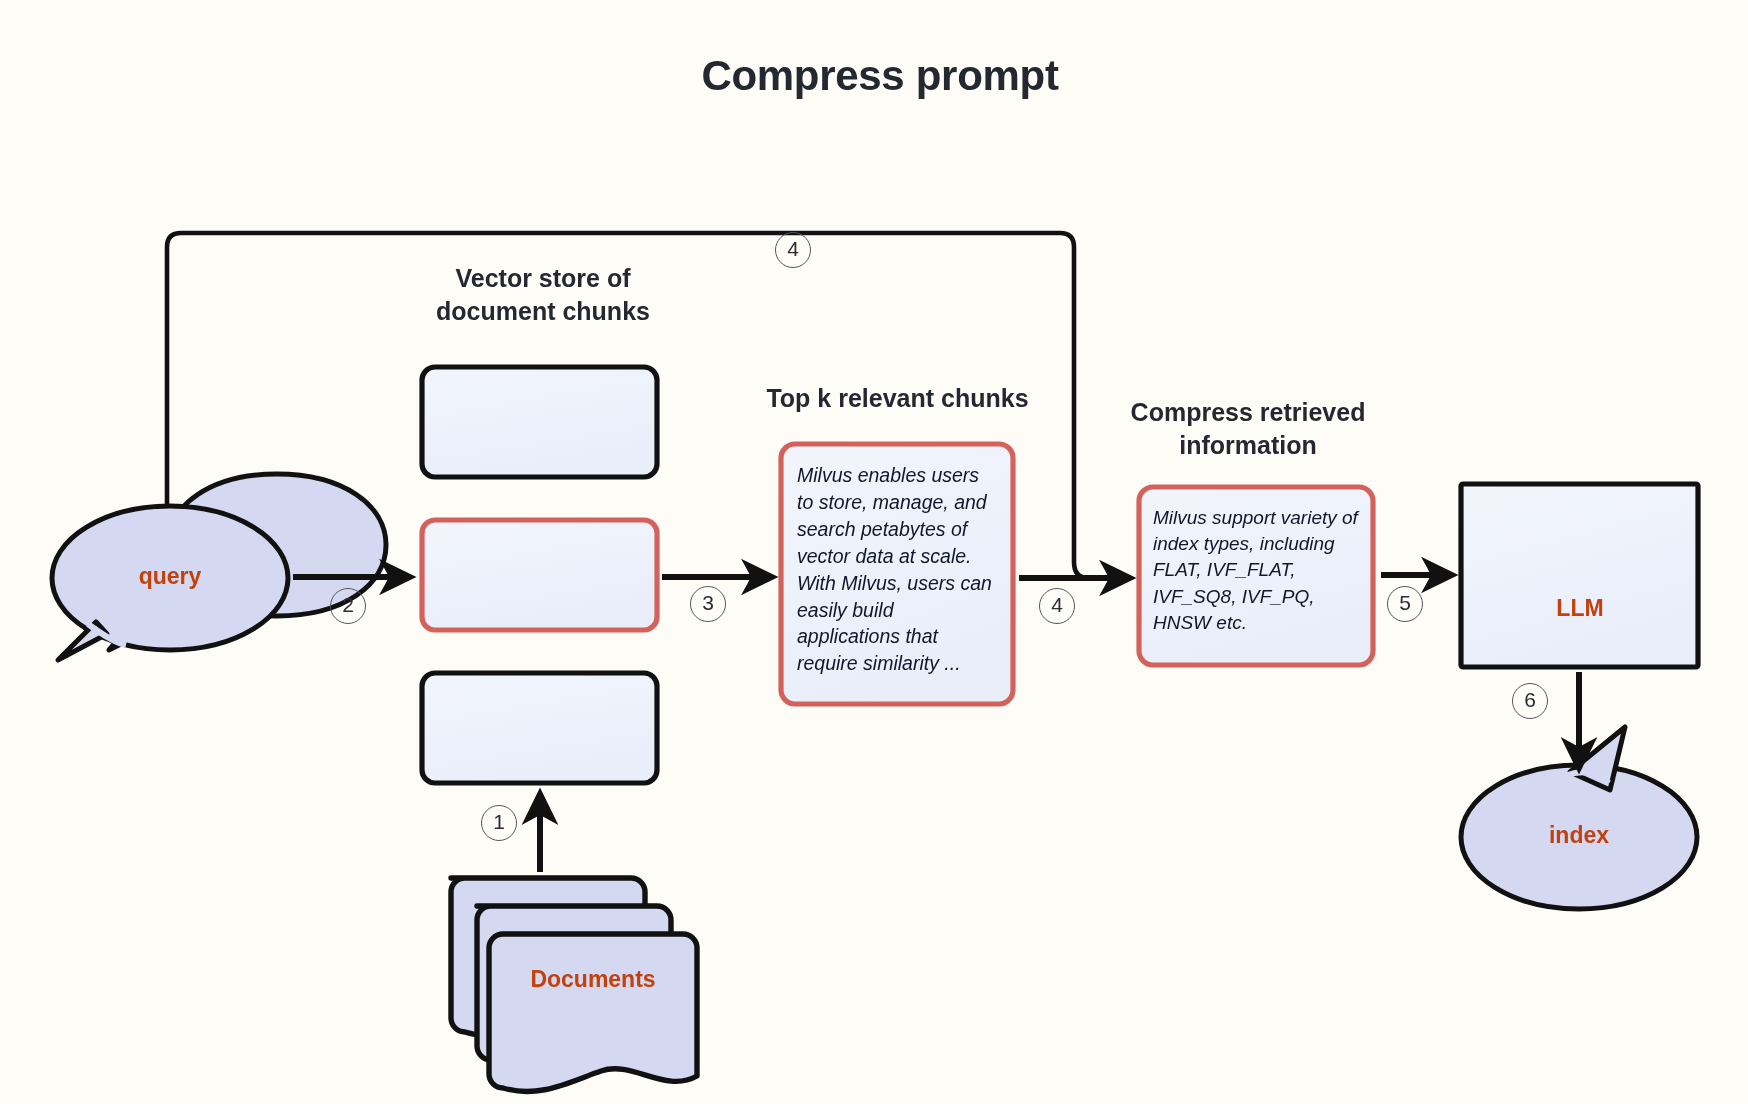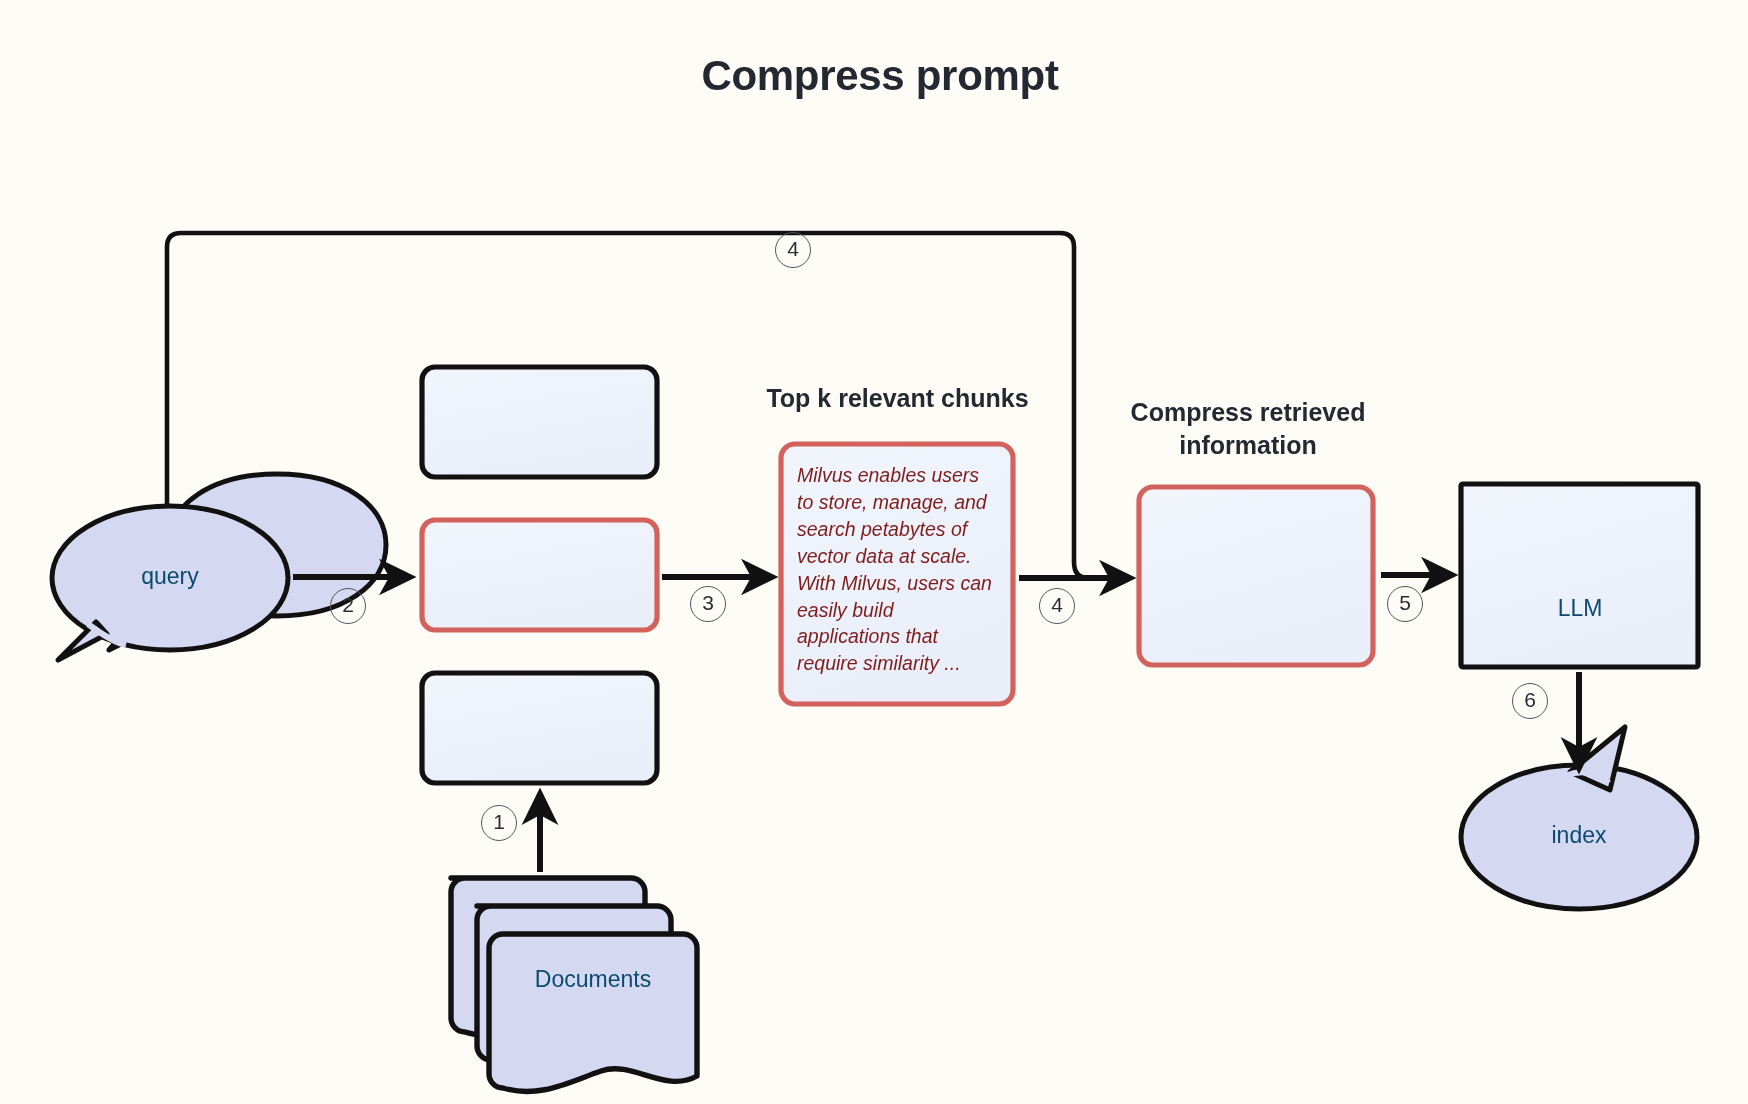--- a/index.html
+++ b/index.html
@@ -36,30 +36,30 @@
     letter-spacing: -0.3px;
   }
   .heading {
     font-size: 25px;
     font-weight: bold;
     text-align: center;
     line-height: 1.33;
   }
   .node-label {
     font-size: 23px;
-    font-weight: normal;
+    font-weight: bold;
     text-align: center;
-    color: #0c4a6e;
+    color: #c2410c;
   }
   .chunk-text {
     position: absolute;
     font-style: italic;
     font-size: 19.5px;
     line-height: 1.38;
-    color: #7f1d1d;
+    color: #0f172a;
     font-family: "Liberation Sans", sans-serif;
     white-space: pre-line;
   }
   .step {
     position: absolute;
     width: 34px;
     height: 34px;
     border: 1.6px solid #54565c;
     border-radius: 50%;
     color: #2b2d33;
@@ -131,28 +131,31 @@
 
     <line x1="1019" y1="578" x2="1130" y2="578" stroke="#111111" stroke-width="6" marker-end="url(#arrow)"></line>
 
     <line x1="1381" y1="575" x2="1452" y2="575" stroke="#111111" stroke-width="6" marker-end="url(#arrow)"></line>
 
     <line x1="1579" y1="672" x2="1579" y2="768" stroke="#111111" stroke-width="6" marker-end="url(#arrow)"></line>
   </svg>
 
   <div class="lbl title">Compress prompt</div>
 
+  <div class="lbl heading" style="left:398px; top:262px; width:290px;">Vector store of
+document chunks</div>
 
   <div class="lbl heading" style="left:710px; top:382px; width:375px;">Top k relevant chunks</div>
 
   <div class="lbl heading" style="left:1093px; top:396px; width:310px;">Compress retrieved
 information</div>
 
   <div class="chunk-text" style="left:797px; top:462px; width:200px;">Milvus enables users to store, manage, and search petabytes of vector data at scale. With Milvus, users can easily build applications that require similarity ...</div>
 
+  <div class="chunk-text" style="left:1153px; top:505px; width:208px; font-size:19px;">Milvus support variety of index types, including FLAT, IVF_FLAT, IVF_SQ8, IVF_PQ, HNSW etc.</div>
 
   <div class="lbl node-label" style="left:90px; top:563px; width:160px;">query</div>
 
   <div class="lbl node-label" style="left:513px; top:966px; width:160px;">Documents</div>
 
   <div class="lbl node-label" style="left:1500px; top:563px; width:160px;margin-top:32px;">LLM</div>
 
   <div class="lbl node-label" style="left:1499px; top:822px; width:160px;">index</div>
 
   <div class="step" style="left:481px; top:805px;">1</div>

